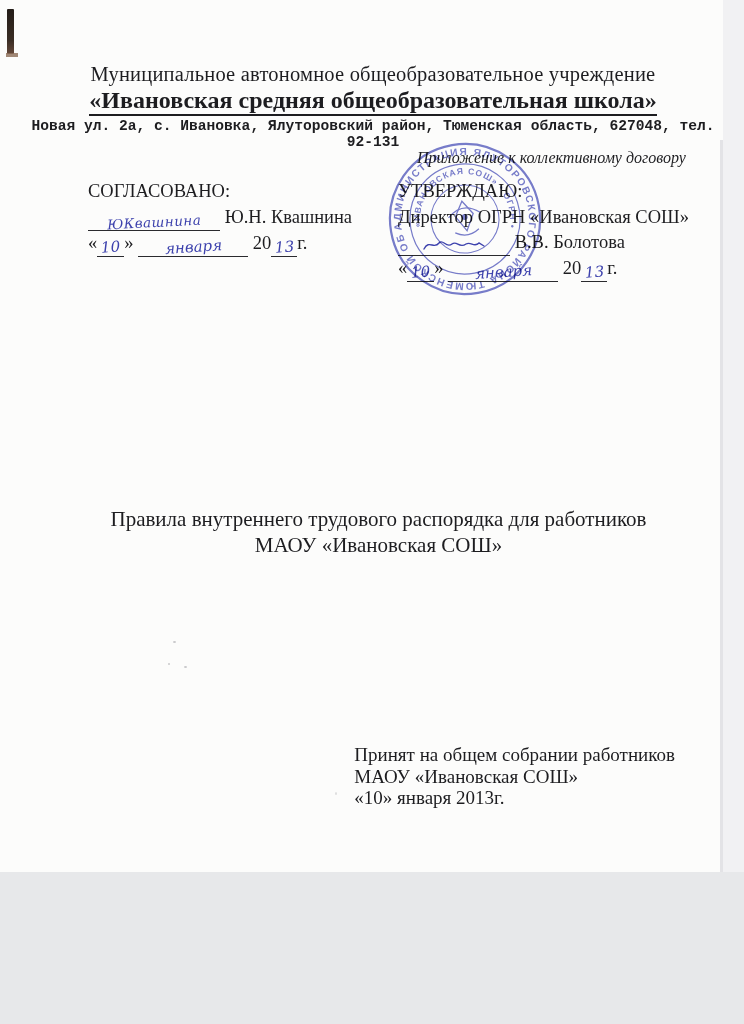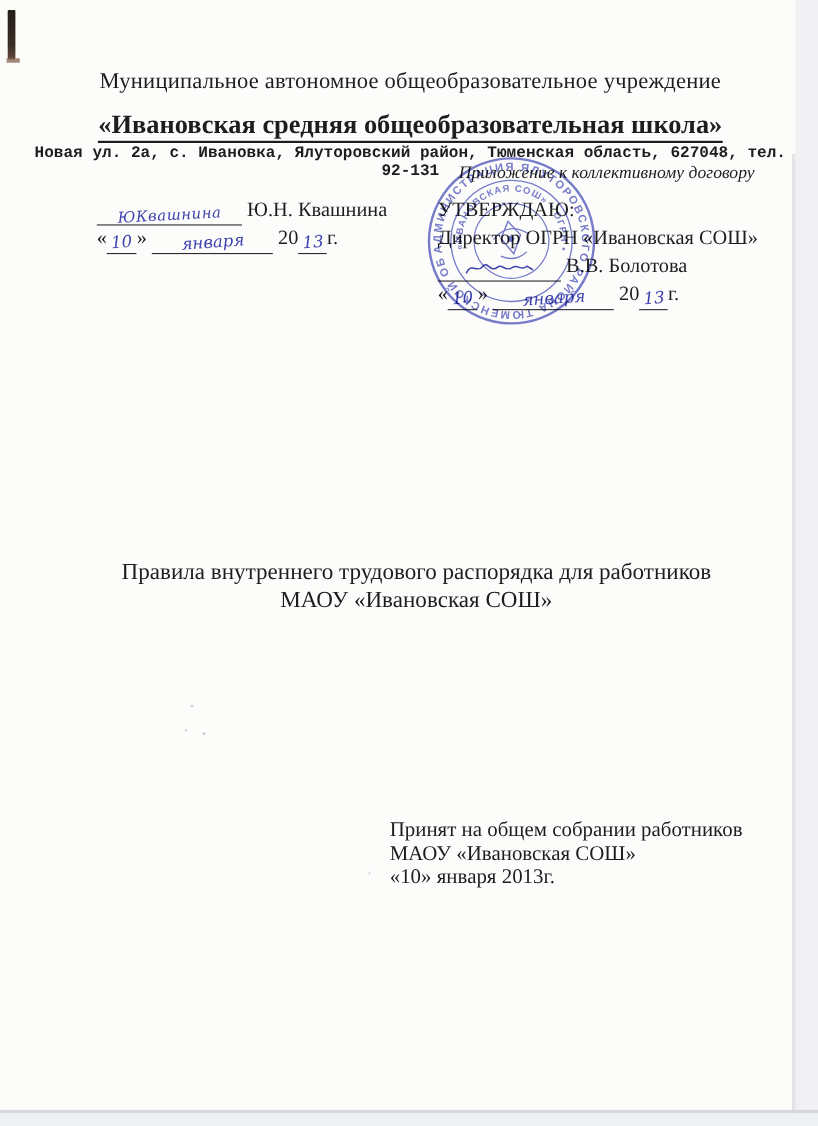--- a/index.html
+++ b/index.html
@@ -1,35 +1,35 @@
 <!DOCTYPE html>
 <html><head>
 <meta charset="utf-8">
 <style>
   html,body { margin:0; padding:0; background:#e7e8ea; }
   .page {
-    position:relative; width:744px; height:1024px;
+    position:relative; width:744px; height:872px;
     background:#fcfcfb; overflow:hidden;
     font-family:"Liberation Serif","DejaVu Serif",serif;
     color:#1d1d20;
   }
   
   .scan-right-area { position:absolute; left:723px; top:0; width:21px; height:1024px; background:#f1f1f3; }
   .scan-right-edge { position:absolute; left:720px; top:140px; width:3px; height:870px; background:#d6d6da; opacity:.65; }
   .scan-bottom-area { position:absolute; left:0; top:1012px; width:744px; height:12px; background:#eef0f2; }
   .scan-bottom-edge { position:absolute; left:0; top:1009px; width:744px; height:3px; background:#ccd2da; opacity:.8; }
   .corner-mark { position:absolute; left:7px; top:9px; width:7px; height:45px;
     background:linear-gradient(180deg,#241d18 0%,#3a2d24 70%,#64483a 100%); border-radius:1px; }
   .corner-mark:after { content:""; position:absolute; left:-1px; bottom:-3px; width:12px; height:4px; background:#8a6a55; opacity:.8; }
   .speck { position:absolute; background:#6b6b70; border-radius:50%; opacity:.35; }
 
   
   .header { position:absolute; top:63px; left:0; width:718px; text-align:center; padding-left:28px; box-sizing:border-box; }
   .org-type { font-size:20.5px; letter-spacing:.2px; }
-  .org-name { font-size:24px; font-weight:bold; margin-top:15px; }
+  .org-name { font-size:24px; font-weight:bold; margin-top:1px; }
   .org-name .u { border-bottom:2.6px solid #1d1d20; padding-bottom:1px; }
   .org-address { font-size:14.6px; font-weight:bold; margin-top:4px;font-family:Liberation Mono, monospace; }
 
   .annex { position:absolute; top:149px; left:417px; font-style:italic; font-size:16px; }
 
   
   .col { position:absolute; top:179px; font-size:18.5px; line-height:25.5px; white-space:nowrap; }
   .col-left { left:88px; }
   .col-right { left:398px; }
   .slot { display:inline-block; border-bottom:1.3px solid #2a2a2e; height:20px; line-height:20px;
@@ -73,20 +73,21 @@
 
   <div class="header">
     <div class="org-type">Муниципальное автономное общеобразовательное учреждение</div>
     <div class="org-name"><span class="u">«Ивановская средняя общеобразовательная школа»</span></div>
     <div class="org-address">Новая ул. 2а, с. Ивановка, Ялуторовский район, Тюменская область, 627048, тел. 92-131</div>
   </div>
 
   <div class="annex">Приложение к коллективному договору</div>
 
   <div class="col col-left">
+    <div>СОГЛАСОВАНО:</div>
     <div>
       <span class="slot slot-sig-l"><span class="hand sig-text">ЮКвашнина</span></span>
       <span>Ю.Н. Квашнина</span>
     </div>
     <div>
       <span>«</span><span class="slot slot-day"><span class="hand hand-sm">10</span></span><span>»</span>
       <span class="slot slot-month"><span class="hand hand-sm">января</span></span>
       <span>20</span><span class="slot slot-year"><span class="hand hand-sm">13</span></span><span>г.</span>
     </div>
   </div>

